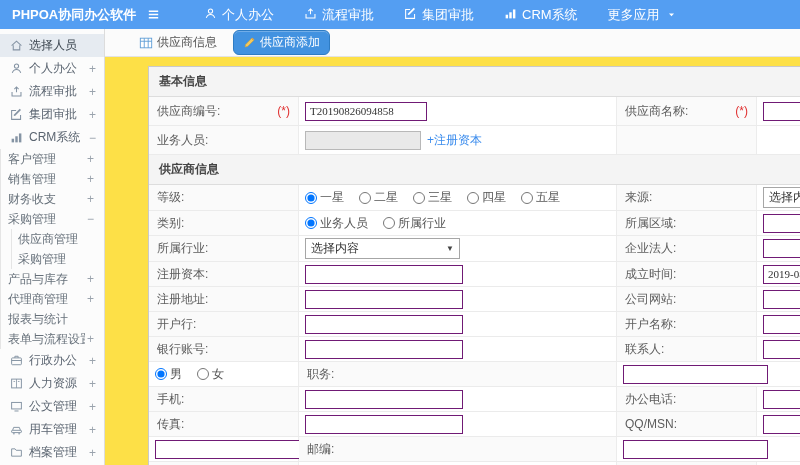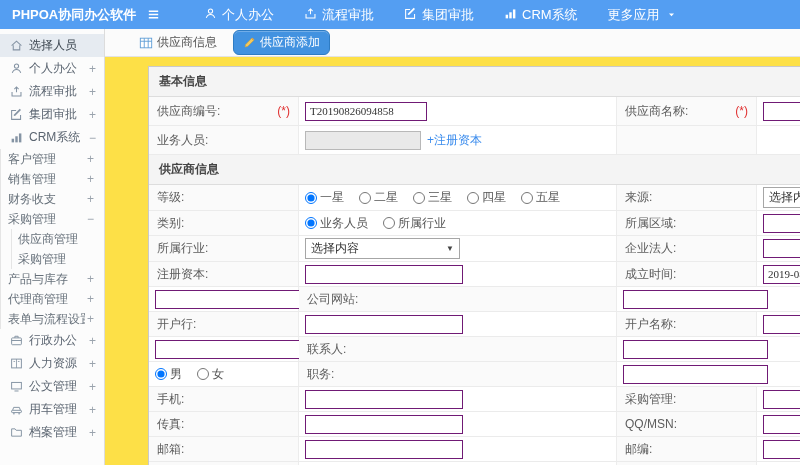--- a/index.html
+++ b/index.html
@@ -185,20 +185,23 @@
           </div>
           <div class="side-item">
             <span class="lbl">产品与库存</span>
             <span class="mk">+</span>
           </div>
           <div class="side-item">
             <span class="lbl">代理商管理</span>
             <span class="mk">+</span>
           </div>
           <div class="side-item">
+            <span class="lbl">报表与统计</span>
+          </div>
+          <div class="side-item">
             <span class="lbl">表单与流程设置</span>
             <span class="mk">+</span>
           </div>
         </div>
         <div class="side-item">
           <span class="ic">
             <svg viewBox="0 0 16 16" width="13" height="13">
               <rect x="2" y="4.8" width="12" height="8.4" rx="1" fill="none" stroke="currentColor" stroke-width="1.2"></rect>
               <path d="M6 4.8V2.8h4v2M2 8h12" fill="none" stroke="currentColor" stroke-width="1.2"></path>
             </svg>
@@ -384,20 +387,23 @@
                   <input class="ti" type="text" style="width: 158px;">
                 </div>
                 <div class="fl">
                   <span>成立时间:</span>
                 </div>
                 <div class="ff last">
                   <input class="ti" type="text" value="2019-08-26" style="width: 200px;">
                 </div>
               </div>
               <div class="frow">
+                <div class="fl">
+                  <span>注册地址:</span>
+                </div>
                 <div class="ff">
                   <input class="ti" type="text" style="width: 158px;">
                 </div>
                 <div class="fl">
                   <span>公司网站:</span>
                 </div>
                 <div class="ff last">
                   <input class="ti" type="text" style="width: 200px;">
                 </div>
               </div>
@@ -409,20 +415,23 @@
                   <input class="ti" type="text" style="width: 158px;">
                 </div>
                 <div class="fl">
                   <span>开户名称:</span>
                 </div>
                 <div class="ff last">
                   <input class="ti" type="text" style="width: 200px;">
                 </div>
               </div>
               <div class="frow">
+                <div class="fl">
+                  <span>银行账号:</span>
+                </div>
                 <div class="ff">
                   <input class="ti" type="text" style="width: 158px;">
                 </div>
                 <div class="fl">
                   <span>联系人:</span>
                 </div>
                 <div class="ff last">
                   <input class="ti" type="text" style="width: 200px;">
                 </div>
               </div>
@@ -445,44 +454,41 @@
                 </div>
               </div>
               <div class="frow">
                 <div class="fl">
                   <span>手机:</span>
                 </div>
                 <div class="ff">
                   <input class="ti" type="text" style="width: 158px;">
                 </div>
                 <div class="fl">
-                  <span>采购管理:</span>
+                  <span>办公电话:</span>
                 </div>
                 <div class="ff last">
                   <input class="ti" type="text" style="width: 200px;">
                 </div>
               </div>
               <div class="frow">
                 <div class="fl">
                   <span>传真:</span>
                 </div>
                 <div class="ff">
                   <input class="ti" type="text" style="width: 158px;">
                 </div>
                 <div class="fl">
                   <span>QQ/MSN:</span>
                 </div>
                 <div class="ff last">
                   <input class="ti" type="text" style="width: 200px;">
                 </div>
               </div>
               <div class="frow">
-                <div class="fl">
-                  <span>邮箱:</span>
-                </div>
                 <div class="ff">
                   <input class="ti" type="text" style="width: 158px;">
                 </div>
                 <div class="fl">
                   <span>邮编:</span>
                 </div>
                 <div class="ff last">
                   <input class="ti" type="text" style="width: 200px;">
                 </div>
               </div>

